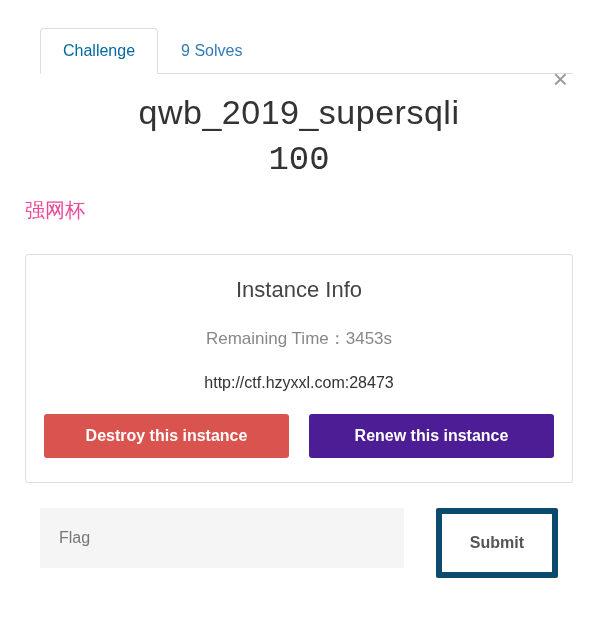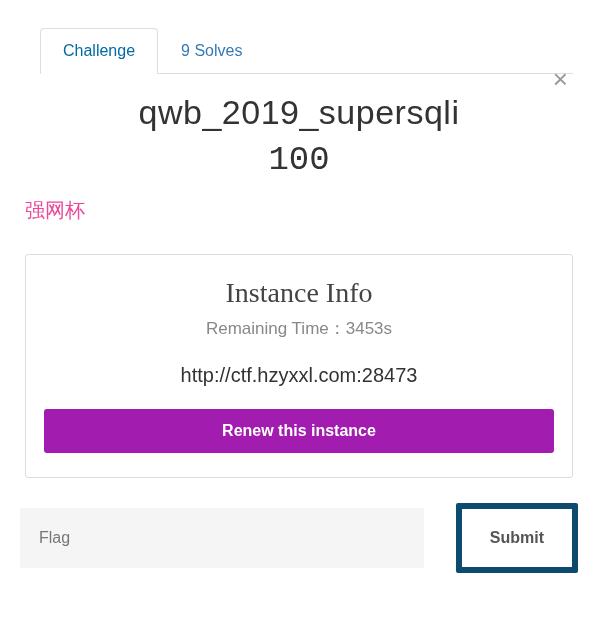--- a/index.html
+++ b/index.html
@@ -76,59 +76,58 @@
       padding: 8px 25px 30px;
     }
     .instance-panel {
       border: 1px solid #ddd;
       margin: 0 25px 25px;
       border-radius: 3px;
       padding: 22px 18px 24px;
       text-align: center;
     }
     .instance-title {
-      font-size: 28px;
+      font-size: 22px;
       color: #444;
       font-weight: 400;
-      margin-bottom: 8px;
-      font-family: Liberation Serif, serif;
+      margin-bottom: 24px;
     }
     .remaining {
       font-size: 17px;
       color: #888;
       margin-bottom: 24px;
     }
     .instance-url {
-      font-size: 20px;
+      font-size: 16px;
       color: #333;
       margin-bottom: 22px;
     }
     .btn-row {
       display: flex;
       gap: 20px;
       justify-content: center;
     }
     .btn {
       flex: 1;
       padding: 13px 10px;
       font-size: 16px;
       font-weight: 700;
       color: #fff;
       border: none;
       border-radius: 3px;
       cursor: pointer;
       text-align: center;
     }
     .btn-destroy { background: #d9534f; }
-    .btn-renew { background: #a21caf; }
+    .btn-renew { background: #4c1d95; }
     .flag-row {
       display: flex;
       gap: 32px;
-      margin: 0 20px 25px;
-      align-items: center;
+      margin: 0 40px 25px;
+      align-items: flex-start;
     }
     .flag-input {
       flex: 1;
       padding: 20px 18px;
       font-size: 16px;
       background: #f5f5f5;
       border: 1px solid transparent;
       color: #555;
       font-family: inherit;
     }
@@ -163,20 +162,21 @@
 
   <div class="category">强网杯</div>
 
   <div class="instance-panel">
     <div class="instance-title">Instance Info</div>
     <div class="remaining">
       <span>Remaining Time：</span><span>3453s</span>
     </div>
     <div class="instance-url">http://ctf.hzyxxl.com:28473</div>
     <div class="btn-row">
+      <button class="btn btn-destroy">Destroy this instance</button>
       <button class="btn btn-renew">Renew this instance</button>
     </div>
   </div>
 
   <div class="flag-row">
     <input class="flag-input" type="text" placeholder="Flag" style="">
     <button class="submit-btn">Submit</button>
   </div>
 
 </div>

